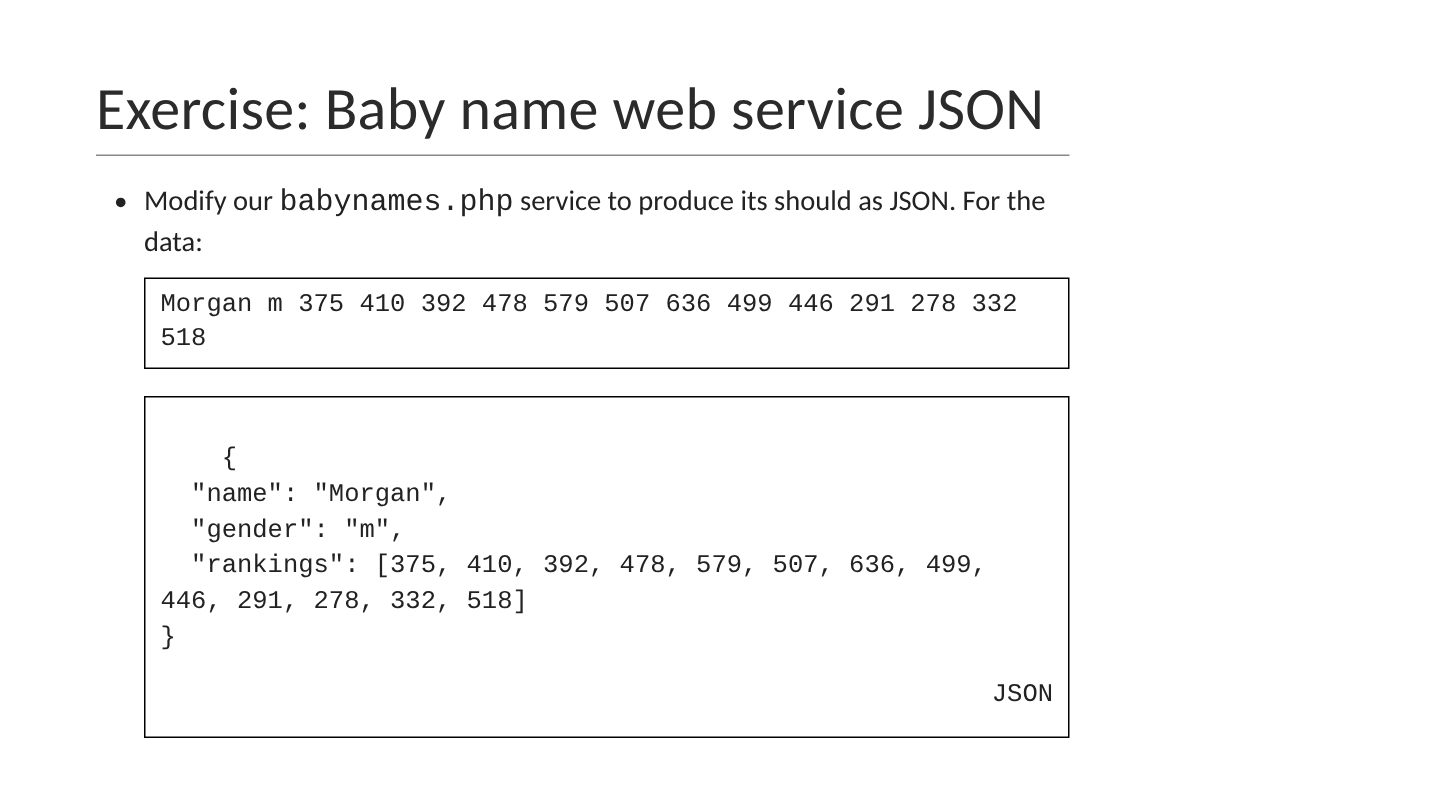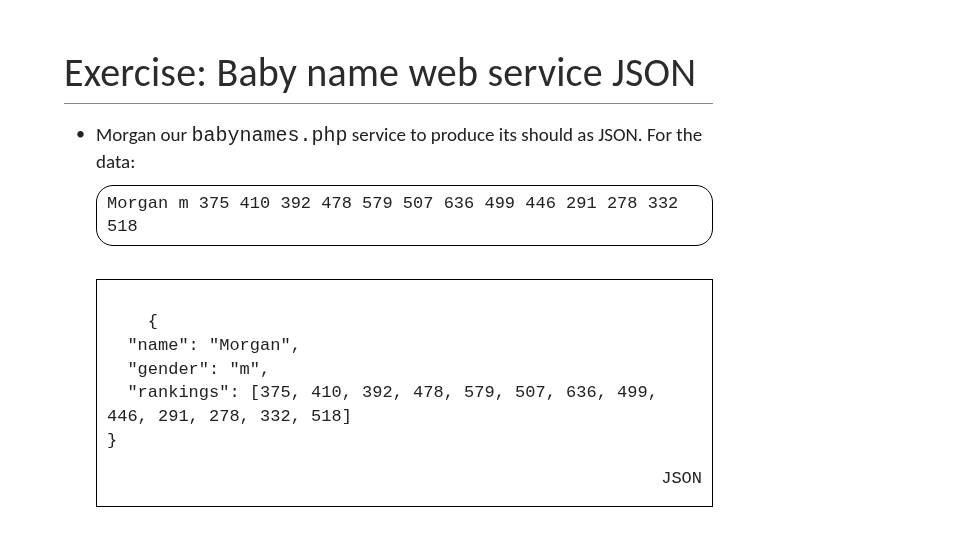--- a/index.html
+++ b/index.html
@@ -61,41 +61,41 @@
     padding: 6px 10px;
     margin: 8px 0 24px 32px;
     font-family: "Courier New", Courier, monospace;
     font-size: 17px;
     line-height: 1.4;
     white-space: pre-wrap;
     word-break: break-word;
     position: relative;
     background: #fff;
   }
-  .code-box.tight { margin-bottom: 33px; border-radius: 17px; }
+  .code-box.tight { margin-bottom: 18px; }
   .json-tab {
     position: absolute;
     right: 10px;
     bottom: 16px;
     font-family: "Courier New", Courier, monospace;
     font-size: 17px;
     color: #222;
   }
 </style>
 </head>
 <body>
 
 <div class="slide">
 
   <h1 class="title">Exercise: Baby name web service JSON</h1>
   <hr class="rule">
 
   <ul class="bullets">
     <li>
-      <span>Morgan our </span><code class="inline">babynames.php</code><span> service to produce its should as JSON. For the data:</span>
+      <span>Modify our </span><code class="inline">babynames.php</code><span> service to produce its should as JSON. For the data:</span>
     </li>
   </ul>
 
   <div class="code-box tight">Morgan m 375 410 392 478 579 507 636 499 446 291 278 332 518</div>
 
 
   <div class="code-box">
     <span>{
   "name": "Morgan",
   "gender": "m",

